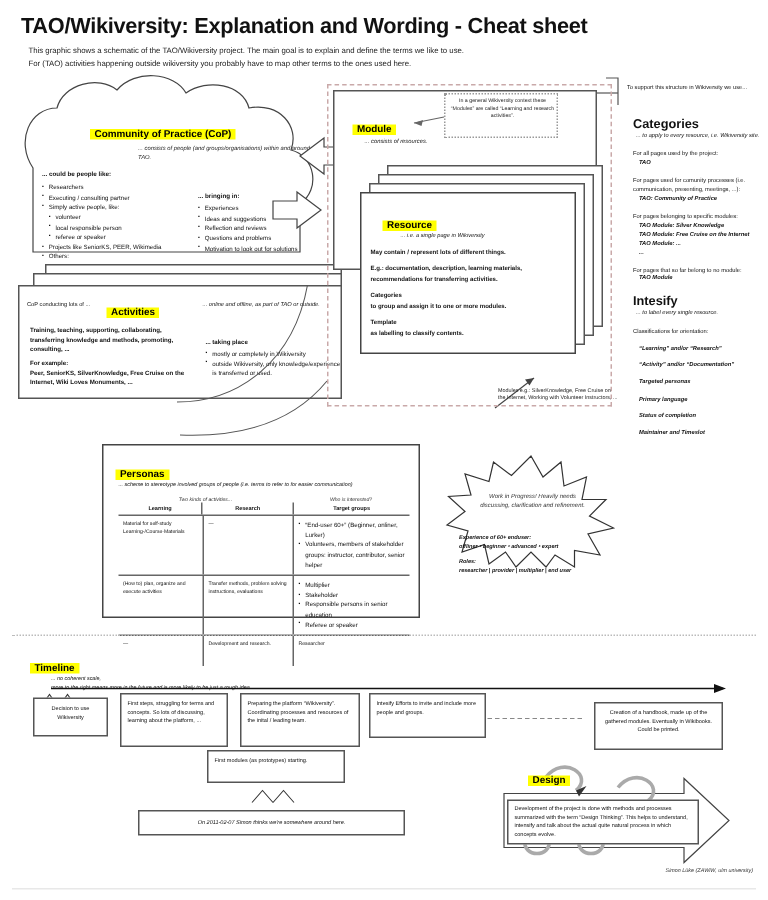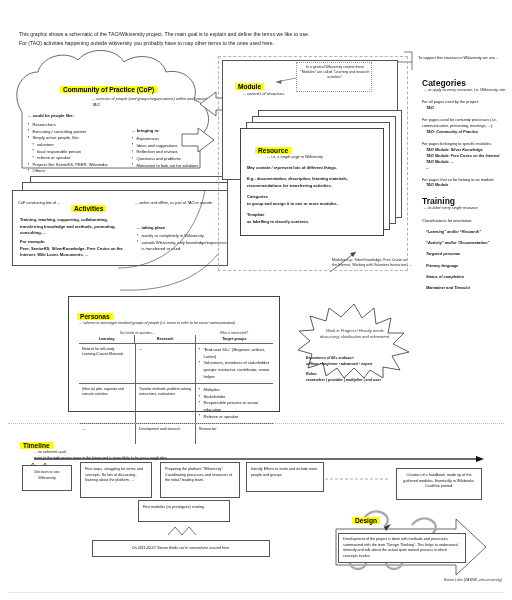--- a/index.html
+++ b/index.html
@@ -115,20 +115,21 @@
   .dt-title{position:absolute;left:352px;top:509px;}
   .dt-box{position:absolute;left:338px;top:533px;width:128px;height:30px;border:0.8px solid #555;background:#fff;box-sizing:border-box;padding:3px 4px;font-size:3.7px;line-height:1.5;}
   .sig{position:absolute;right:10px;top:578px;font-size:3.6px;font-style:italic;color:#333;}
   svg{position:absolute;left:0;top:0;overflow:visible;}
 </style>
 </head>
 <body>
 
 <div class="page">
 
+  <div class="title">TAO/Wikiversity: Explanation and Wording - Cheat sheet</div>
   <div class="subtitle">
     <span>This graphic shows a schematic of the TAO/Wikiversity project. The main goal is to explain and define the terms we like to use.</span><br>
     <span>For (TAO) activities happening outside wikiversity you probably have to map other terms to the ones used here.</span>
   </div>
 
   <div class="cloud-wrap">
     <svg width="212" height="130" viewBox="0 0 212 130">
       <path d="M8 62 C-4 44 6 22 24 22 C28 6 52 0 64 10 C76 -4 102 -2 110 12 C124 2 148 6 152 22
                C172 18 186 34 180 50 C196 54 200 76 186 86 L186 118 L8 118 Z" fill="none" stroke="#444" stroke-width="0.8"></path>
     </svg>
@@ -236,21 +237,21 @@
   </div>
   <div class="rc-cat-s">... to apply to every resource, i.e. Wikiversity site.</div>
   <div class="rc-cat-b">
       <p><span>For all pages used by the project:</span><span class="v">TAO</span></p>
       <p><span>For pages used for comunity processes (i.e. communication, presenting, meetings, ...):</span><span class="v">TAO: Community of Practice</span></p>
       <p><span>For pages belonging to specific modules:</span><span class="v">TAO Module: Silver Knowledge</span><span class="v">TAO Module: Free Cruise on the Internet</span><span class="v">TAO Module: ...</span><span class="v">...</span></p>
       <p><span>For pages that so far belong to no module:</span><span class="v">TAO Module</span></p>
     </div>
 
   <div class="rc-tpl-t">
-    <span class="lbl-lg" style="font-weight:bold;">Training</span>
+    <span class="lbl-lg" style="font-weight:bold;">Intesify</span>
   </div>
   <div class="rc-tpl-s">... to label every single resource.</div>
   <div class="rc-tpl-b">
     <div class="h">Classifications for orientation:</div>
     <div id="tpl-list">
         <div class="it">“Learning” and/or “Research”</div>
         <div class="it">“Activity” and/or “Documentation”</div>
         <div class="it">Targeted personas</div>
         <div class="it">Primary language</div>
         <div class="it">Status of completion</div>

